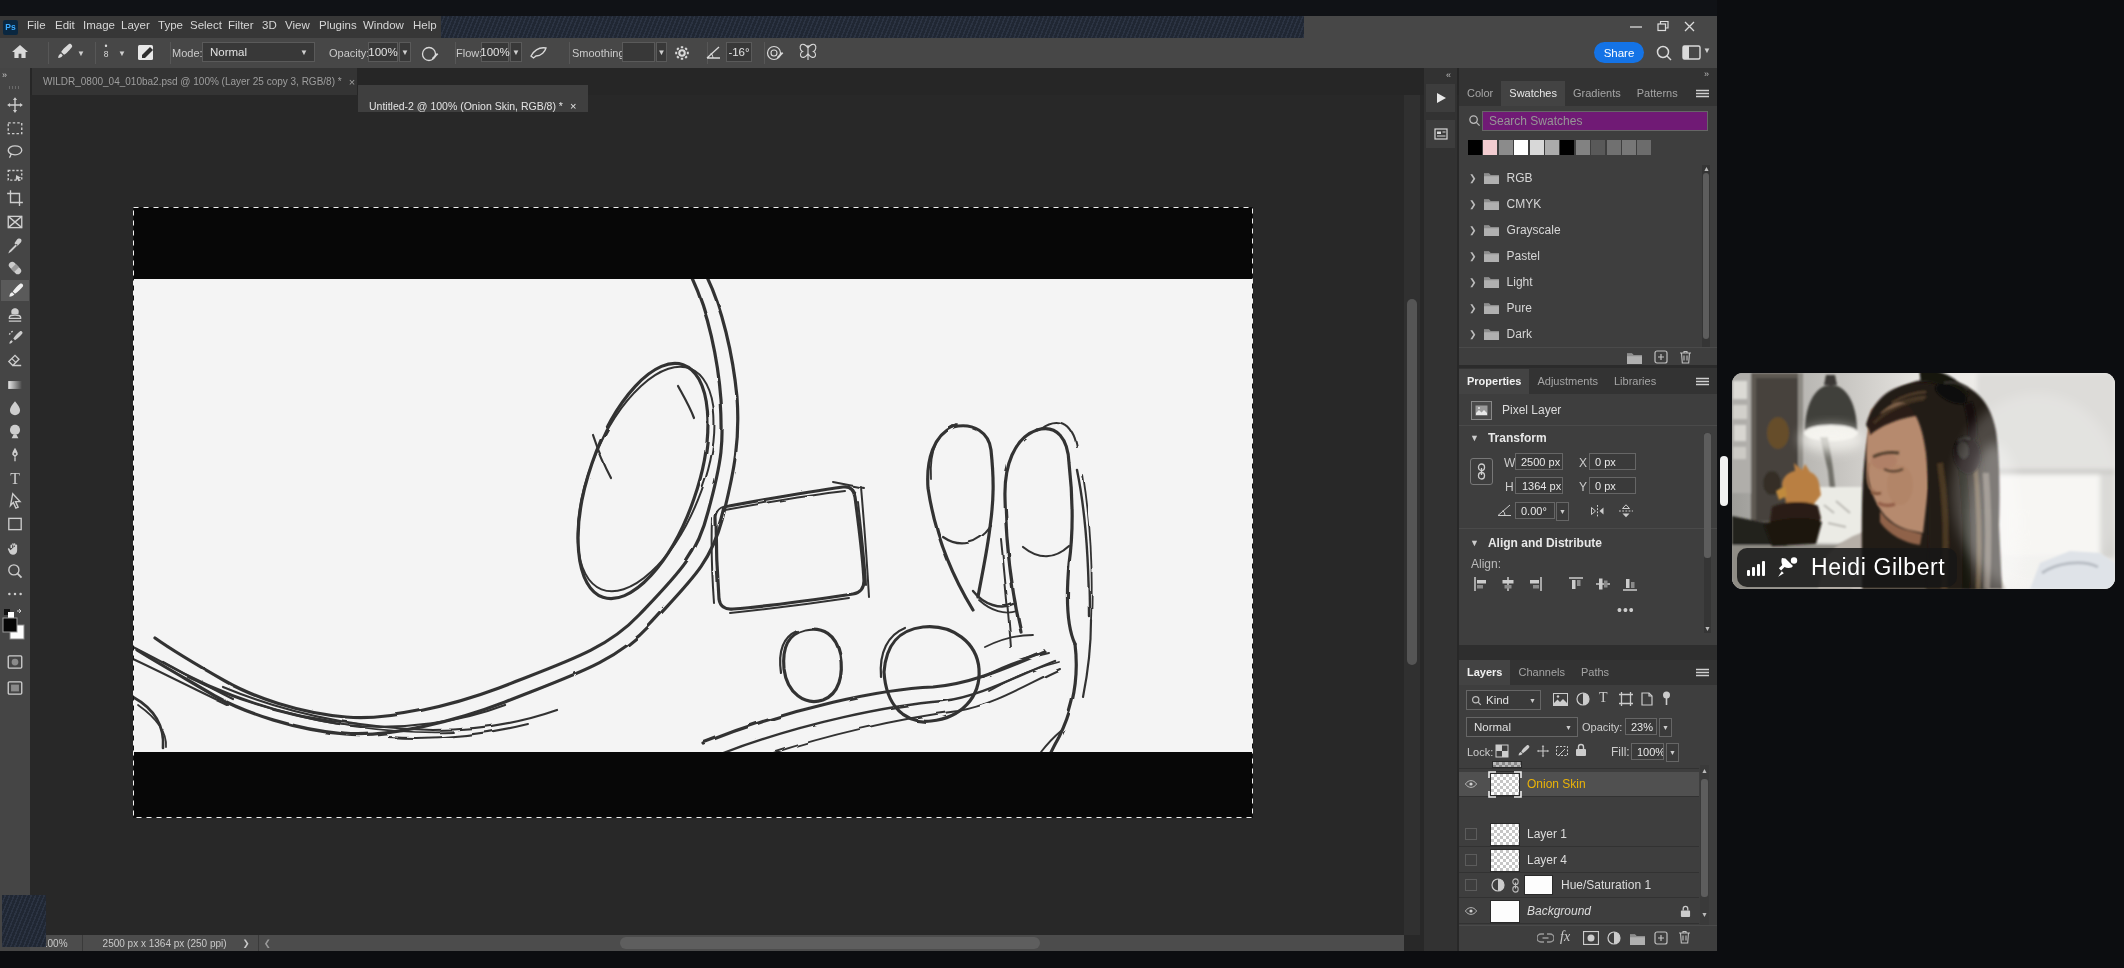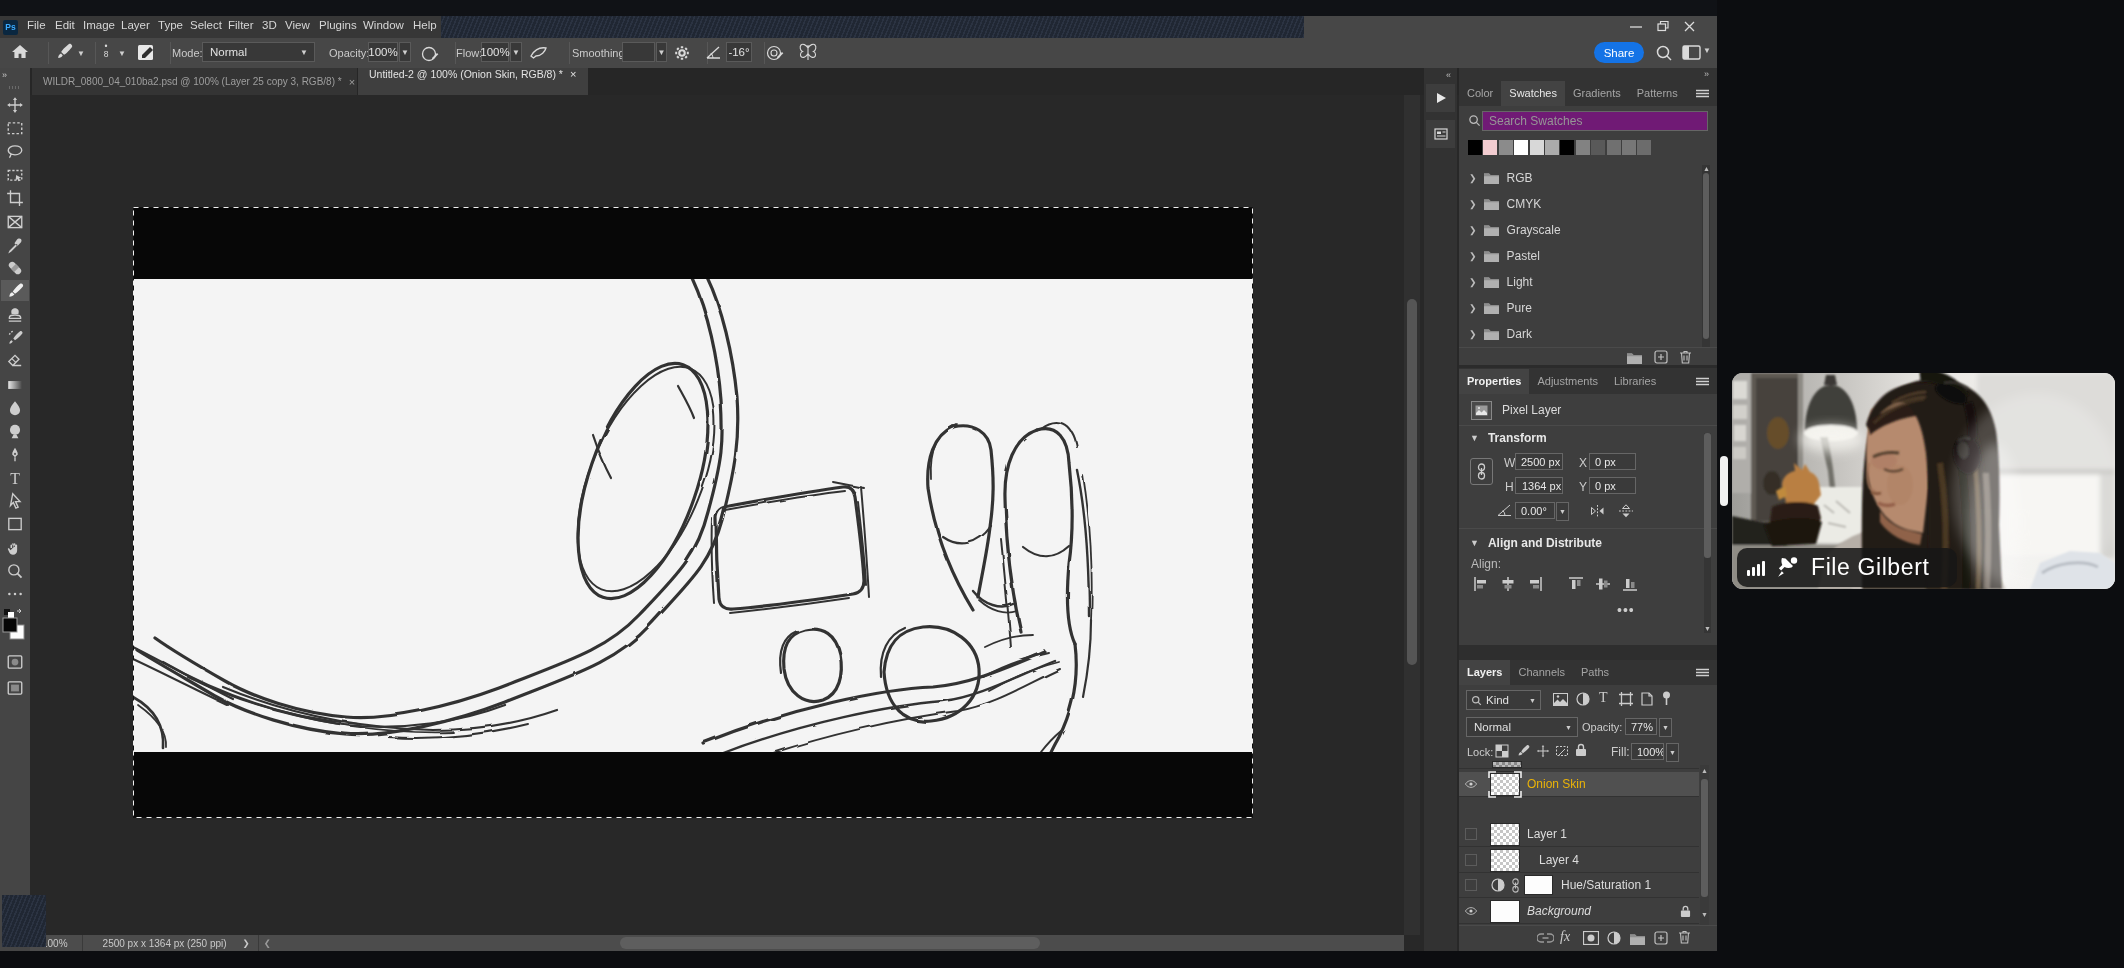--- a/index.html
+++ b/index.html
@@ -129,21 +129,21 @@
       </svg>
     <span class="abs chev" style="left:1703px;top:8px">▼</span>
   </div>
 
   <div class="abs" style="left:0;top:68px;width:1717px;height:27px;background:#262626">
     <div class="abs" style="left:0;top:0;width:30px;height:27px;background:#454545;color:#c8c8c8;font-size:9px;padding:2px 0 0 2px">»</div>
     <div class="abs" style="left:32px;top:0;width:325px;height:27px;background:#343434;color:#9e9e9e;font-size:10px;display:flex;align-items:center;white-space:nowrap;overflow:hidden">
         <span style="margin-left:11px">WILDR_0800_04_010ba2.psd @ 100% (Layer 25 copy 3, RGB/8) *</span>
         <span style="margin-left:7px;font-size:11px">×</span>
       </div>
-    <div class="abs" style="left:358px;top:0;width:230px;height:27px;background:#3f3f3f;color:#e3e3e3;font-size:10.5px;display:flex;align-items:flex-start;white-space:nowrap;overflow:hidden">
+    <div class="abs" style="left:358px;top:17px;width:230px;height:27px;background:#3f3f3f;color:#e3e3e3;font-size:10.5px;display:flex;align-items:flex-end;white-space:nowrap;overflow:hidden">
         <span style="margin-left:11px">Untitled-2 @ 100% (Onion Skin, RGB/8) *</span>
         <span style="margin-left:7px;font-size:11px">×</span>
       </div>
   </div>
 
   <svg class="abs" style="left:133px;top:207px" width="1120" height="611" viewBox="0 0 1120 611">
     <rect x="0" y="0" width="1120" height="611" fill="#f4f4f4"></rect>
     <rect x="0" y="0" width="1120" height="72" fill="#070707"></rect>
     <rect x="0" y="545" width="1120" height="66" fill="#070707"></rect>
     <clipPath id="cv">
@@ -614,21 +614,21 @@
       <svg class="abs" style="left:201px;top:623px" width="13" height="15" viewBox="0 0 13 15">
         <circle cx="6.5" cy="4" r="3.5" fill="#ccc"></circle>
         <path d="M6.5 7v7" stroke="#ccc" stroke-width="1.6"></path>
       </svg>
       <div class="abs prow" style="left:7px;top:649px;width:112px;height:20px;background:#3a3a3a;border:1px solid #666;color:#e0e0e0;font-size:11.5px">
         <span style="margin-left:7px">Normal</span>
         <span style="position:absolute;left:98px;font-size:7px;color:#ccc">▼</span>
       </div>
       <span class="abs" style="left:123px;top:653px;color:#ccc;font-size:11px">Opacity:</span>
       <div class="abs" style="left:166px;top:650px;width:32px;height:17px;background:#3a3a3a;border:1px solid #666;color:#e8e8e8;font-size:11px;display:flex;align-items:center;white-space:nowrap;overflow:hidden">
-        <span style="margin-left:5px">77%</span>
+        <span style="margin-left:5px">23%</span>
       </div>
       <div class="abs" style="left:200px;top:650px;width:13px;height:19px;background:#3a3a3a;border:1px solid #666;color:#ccc;font-size:7px;display:flex;align-items:center;justify-content:center">▼</div>
       <span class="abs" style="left:8px;top:678px;color:#ccc;font-size:11px">Lock:</span>
       <svg class="abs" style="left:36px;top:676px" width="14" height="14" viewBox="0 0 14 14">
         <rect x="1" y="1" width="12" height="12" fill="none" stroke="#ccc"></rect>
         <path d="M1 1h6v6H1zM7 7h6v6H7z" fill="#ccc"></path>
       </svg>
       <svg class="abs" style="left:57px;top:676px" width="14" height="14" viewBox="0 0 16 16">
         <path d="M12.5 1.5c-2 1.5-5 4.5-6.5 7l2 2c2.5-1.5 5.5-4.5 7-6.5 1-1.5-1-3.5-2.5-2.5zM5.5 9c-1.5.5-2.5 2-2.5 4 2 0 3.5-1 4.5-2z" fill="#ccc"></path>
       </svg>
@@ -674,21 +674,21 @@
         <span style="margin-left:8px">Onion Skin</span>
       </div>
       <div class="abs prow" style="left:0;top:754px;width:240px;height:25px;color:#dcdcdc;font-size:12px;border-bottom:1px solid #323232">
         <div style="width:12px;height:12px;border:1px solid #5c5c5c;margin-left:6px"></div>
         <div style="width:28px;height:21px;margin-left:14px;background:repeating-conic-gradient(#c6c6c6 0 25%,#fff 0 50%) 0 0/6px 6px;position:relative;outline:1px solid #2a2a2a"></div>
         <span style="margin-left:8px">Layer 1</span>
       </div>
       <div class="abs prow" style="left:0;top:780px;width:240px;height:25px;color:#dcdcdc;font-size:12px;border-bottom:1px solid #323232">
         <div style="width:12px;height:12px;border:1px solid #5c5c5c;margin-left:6px"></div>
         <div style="width:28px;height:21px;margin-left:14px;background:repeating-conic-gradient(#c6c6c6 0 25%,#fff 0 50%) 0 0/6px 6px;position:relative;outline:1px solid #2a2a2a"></div>
-        <span style="margin-left:20px">Layer 4</span>
+        <span style="margin-left:8px">Layer 4</span>
       </div>
       <div class="abs prow" style="left:0;top:805px;width:240px;height:25px;color:#dcdcdc;font-size:12px;border-bottom:1px solid #323232">
         <div style="width:12px;height:12px;border:1px solid #5c5c5c;margin-left:6px"></div>
         <svg width="14" height="14" viewBox="0 0 14 14" style="margin-left:14px">
           <circle cx="7" cy="7" r="6" fill="none" stroke="#ccc" stroke-width="1.2"></circle>
           <path d="M7 1a6 6 0 0 1 0 12z" fill="#ccc"></path>
         </svg>
         <svg width="9" height="15" viewBox="0 0 9 17" style="margin-left:6px">
           <rect x="1.5" y="1" width="6" height="6.5" rx="3" fill="none" stroke="#bbb" stroke-width="1.2"></rect>
           <rect x="1.5" y="9.5" width="6" height="6.5" rx="3" fill="none" stroke="#bbb" stroke-width="1.2"></rect>
@@ -864,16 +864,16 @@
         <rect x="17" y="4" width="3" height="15" rx="1"></rect>
       </g>
     </svg>
   <svg width="26" height="26" viewBox="0 0 26 26" style="margin-left:4px">
       <g fill="#fff">
         <circle cx="19" cy="5.5" r="3.2"></circle>
         <path d="M10.5 3.5l7.5 7.5-1.5 1.5c-2 .8-5 .6-7-.4l-3.4 3.4-2.2-2.2 3.4-3.4c-1-2-1.2-5-.4-7z"></path>
         <path d="M6.8 16.2l-3.6 5.6 5.6-3.6z"></path>
       </g>
     </svg>
-  <span style="color:#fff;font-size:23px;margin-left:10px;letter-spacing:0.6px">File Gilbert</span>
+  <span style="color:#fff;font-size:23px;margin-left:10px;letter-spacing:0.6px">Heidi Gilbert</span>
 </div>
 
 <div class="abs" style="left:1720px;top:456px;width:8px;height:50px;border-radius:4px;background:#f2f2f2"></div>
 
 </body></html>

